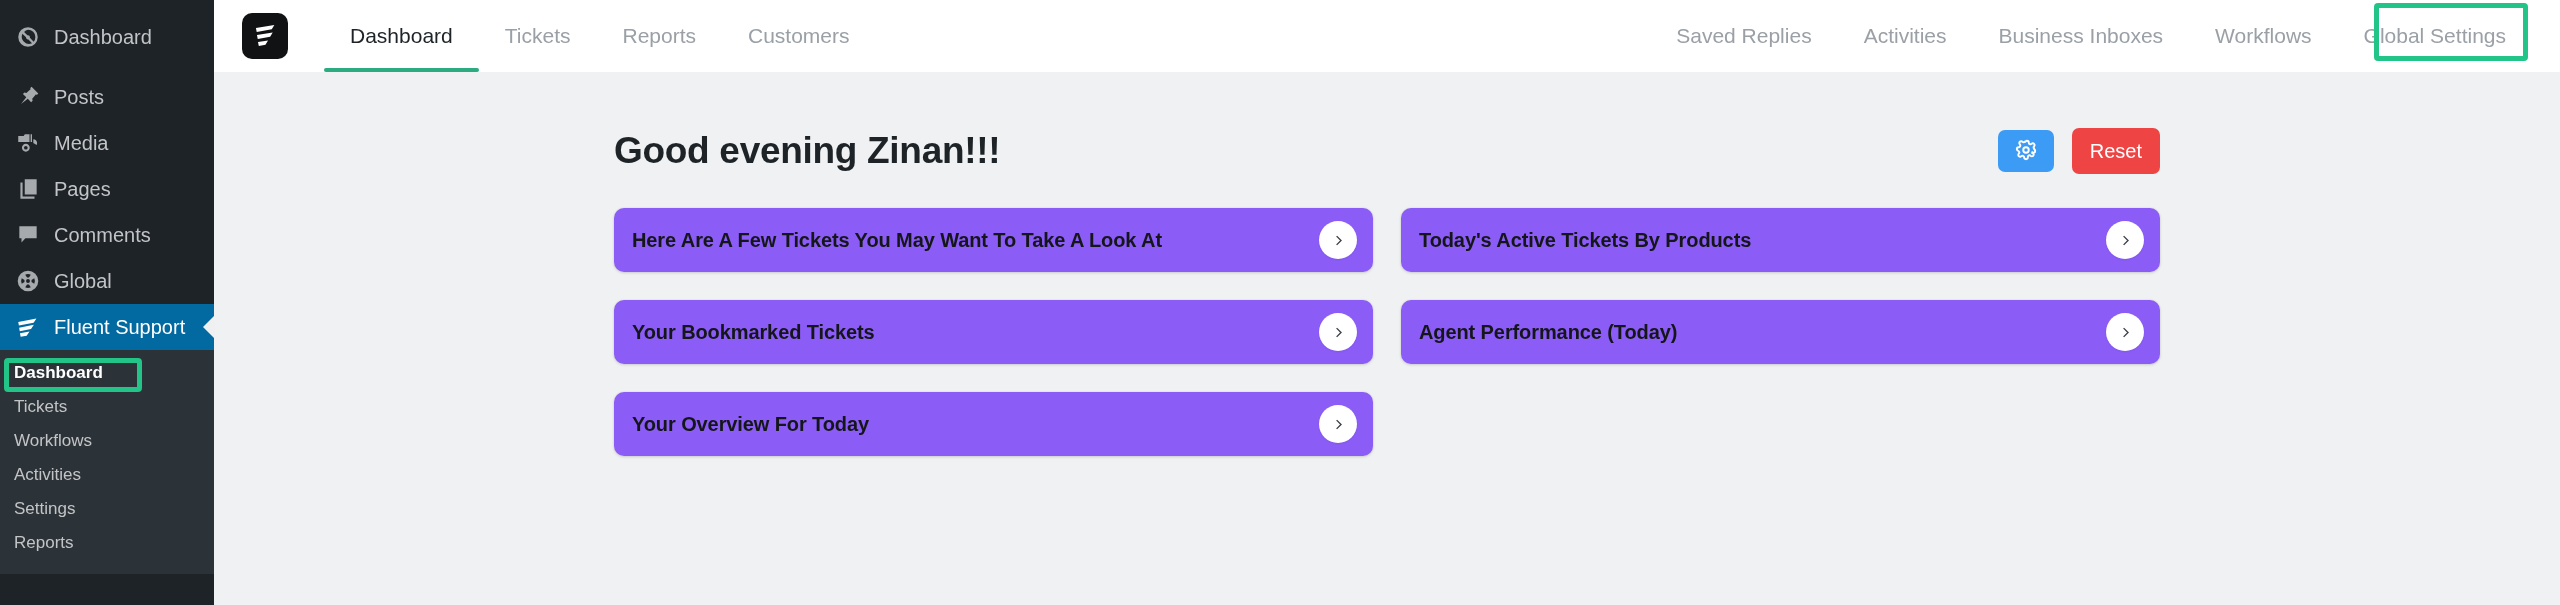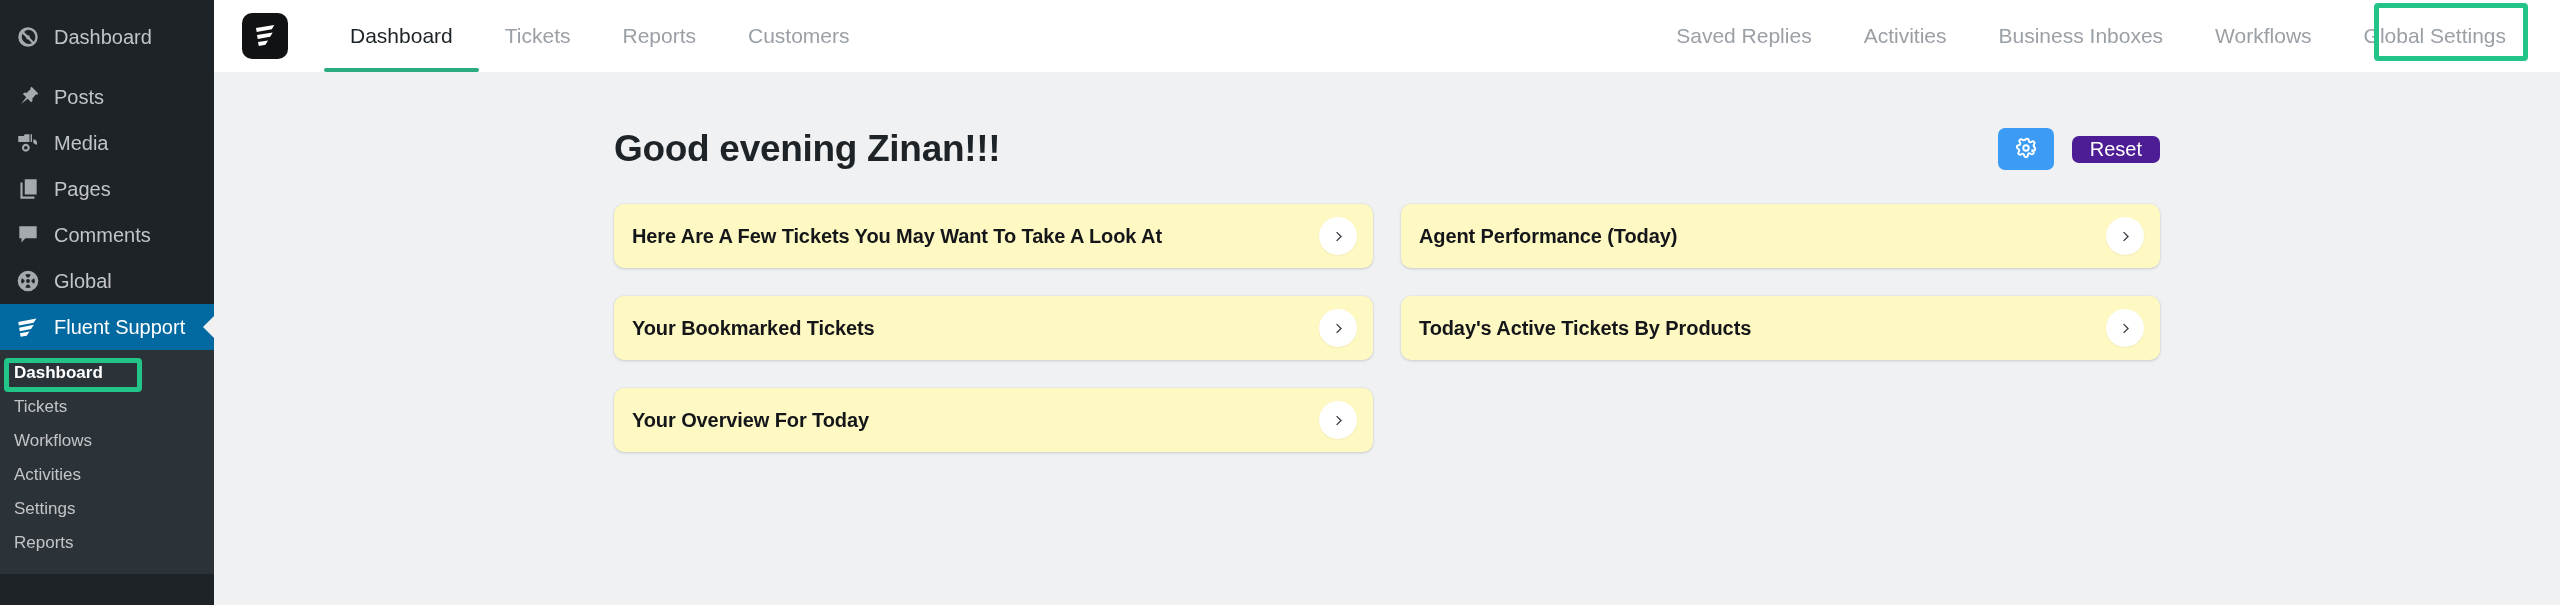--- a/index.html
+++ b/index.html
@@ -103,33 +103,33 @@
     letter-spacing: -0.3px; white-space: nowrap;
   }
   .headbtns { margin-left: auto; display: flex; align-items: center; gap: 18px; }
   .btn-gear {
     width: 56px; height: 42px; border: none; border-radius: 7px;
     background: #3c9bf5; display: flex; align-items: center; justify-content: center;
     cursor: pointer;
   }
   .btn-gear svg { width: 22px; height: 22px; stroke: #ffffff; fill: none; stroke-width: 2.1; }
   .btn-reset {
-    height: 27px; min-width: 86px; padding: 0 18px;
-    border: none; border-radius: 7px; background: #4c1d95; color: #fff;
+    height: 46px; min-width: 86px; padding: 0 18px;
+    border: none; border-radius: 7px; background: #ef4444; color: #fff;
     font-size: 20px; font-family: "Liberation Sans", sans-serif; cursor: pointer;
   }
 
   .cards-wrap {
     display: flex; gap: 28px;
     margin: 34px 400px 0 400px;
   }
   .col { flex: 1 1 0; display: flex; flex-direction: column; gap: 28px; }
 
   .card {
-    position: relative; background: #fef9c3;
+    position: relative; background: #8b5cf6;
     border-radius: 10px; height: 64px;
     box-shadow: 0 1px 3px rgba(20,22,26,0.16), 0 0 0 1px rgba(20,22,26,0.02);
     display: flex; align-items: center;
     padding: 0 16px 0 18px; cursor: pointer;
   }
   .card-title {
     font-size: 20px; color: #141619; font-weight: bold;
     letter-spacing: -0.1px; white-space: nowrap;
   }
   .card-arrow {
@@ -290,29 +290,29 @@
             <span class="card-arrow">
               <svg viewBox="0 0 24 24">
                   <polyline points="9 5 16 12 9 19"></polyline>
                 </svg>
             </span>
           </div>
         </div>
 
         <div class="col">
           <div class="card">
+            <span class="card-title">Today's Active Tickets By Products</span>
+            <span class="card-arrow">
+              <svg viewBox="0 0 24 24">
+                  <polyline points="9 5 16 12 9 19"></polyline>
+                </svg>
+            </span>
+          </div>
+          <div class="card">
             <span class="card-title">Agent Performance (Today)</span>
-            <span class="card-arrow">
-              <svg viewBox="0 0 24 24">
-                  <polyline points="9 5 16 12 9 19"></polyline>
-                </svg>
-            </span>
-          </div>
-          <div class="card">
-            <span class="card-title">Today's Active Tickets By Products</span>
             <span class="card-arrow">
               <svg viewBox="0 0 24 24">
                   <polyline points="9 5 16 12 9 19"></polyline>
                 </svg>
             </span>
           </div>
         </div>
 
       </div>
     </div>

